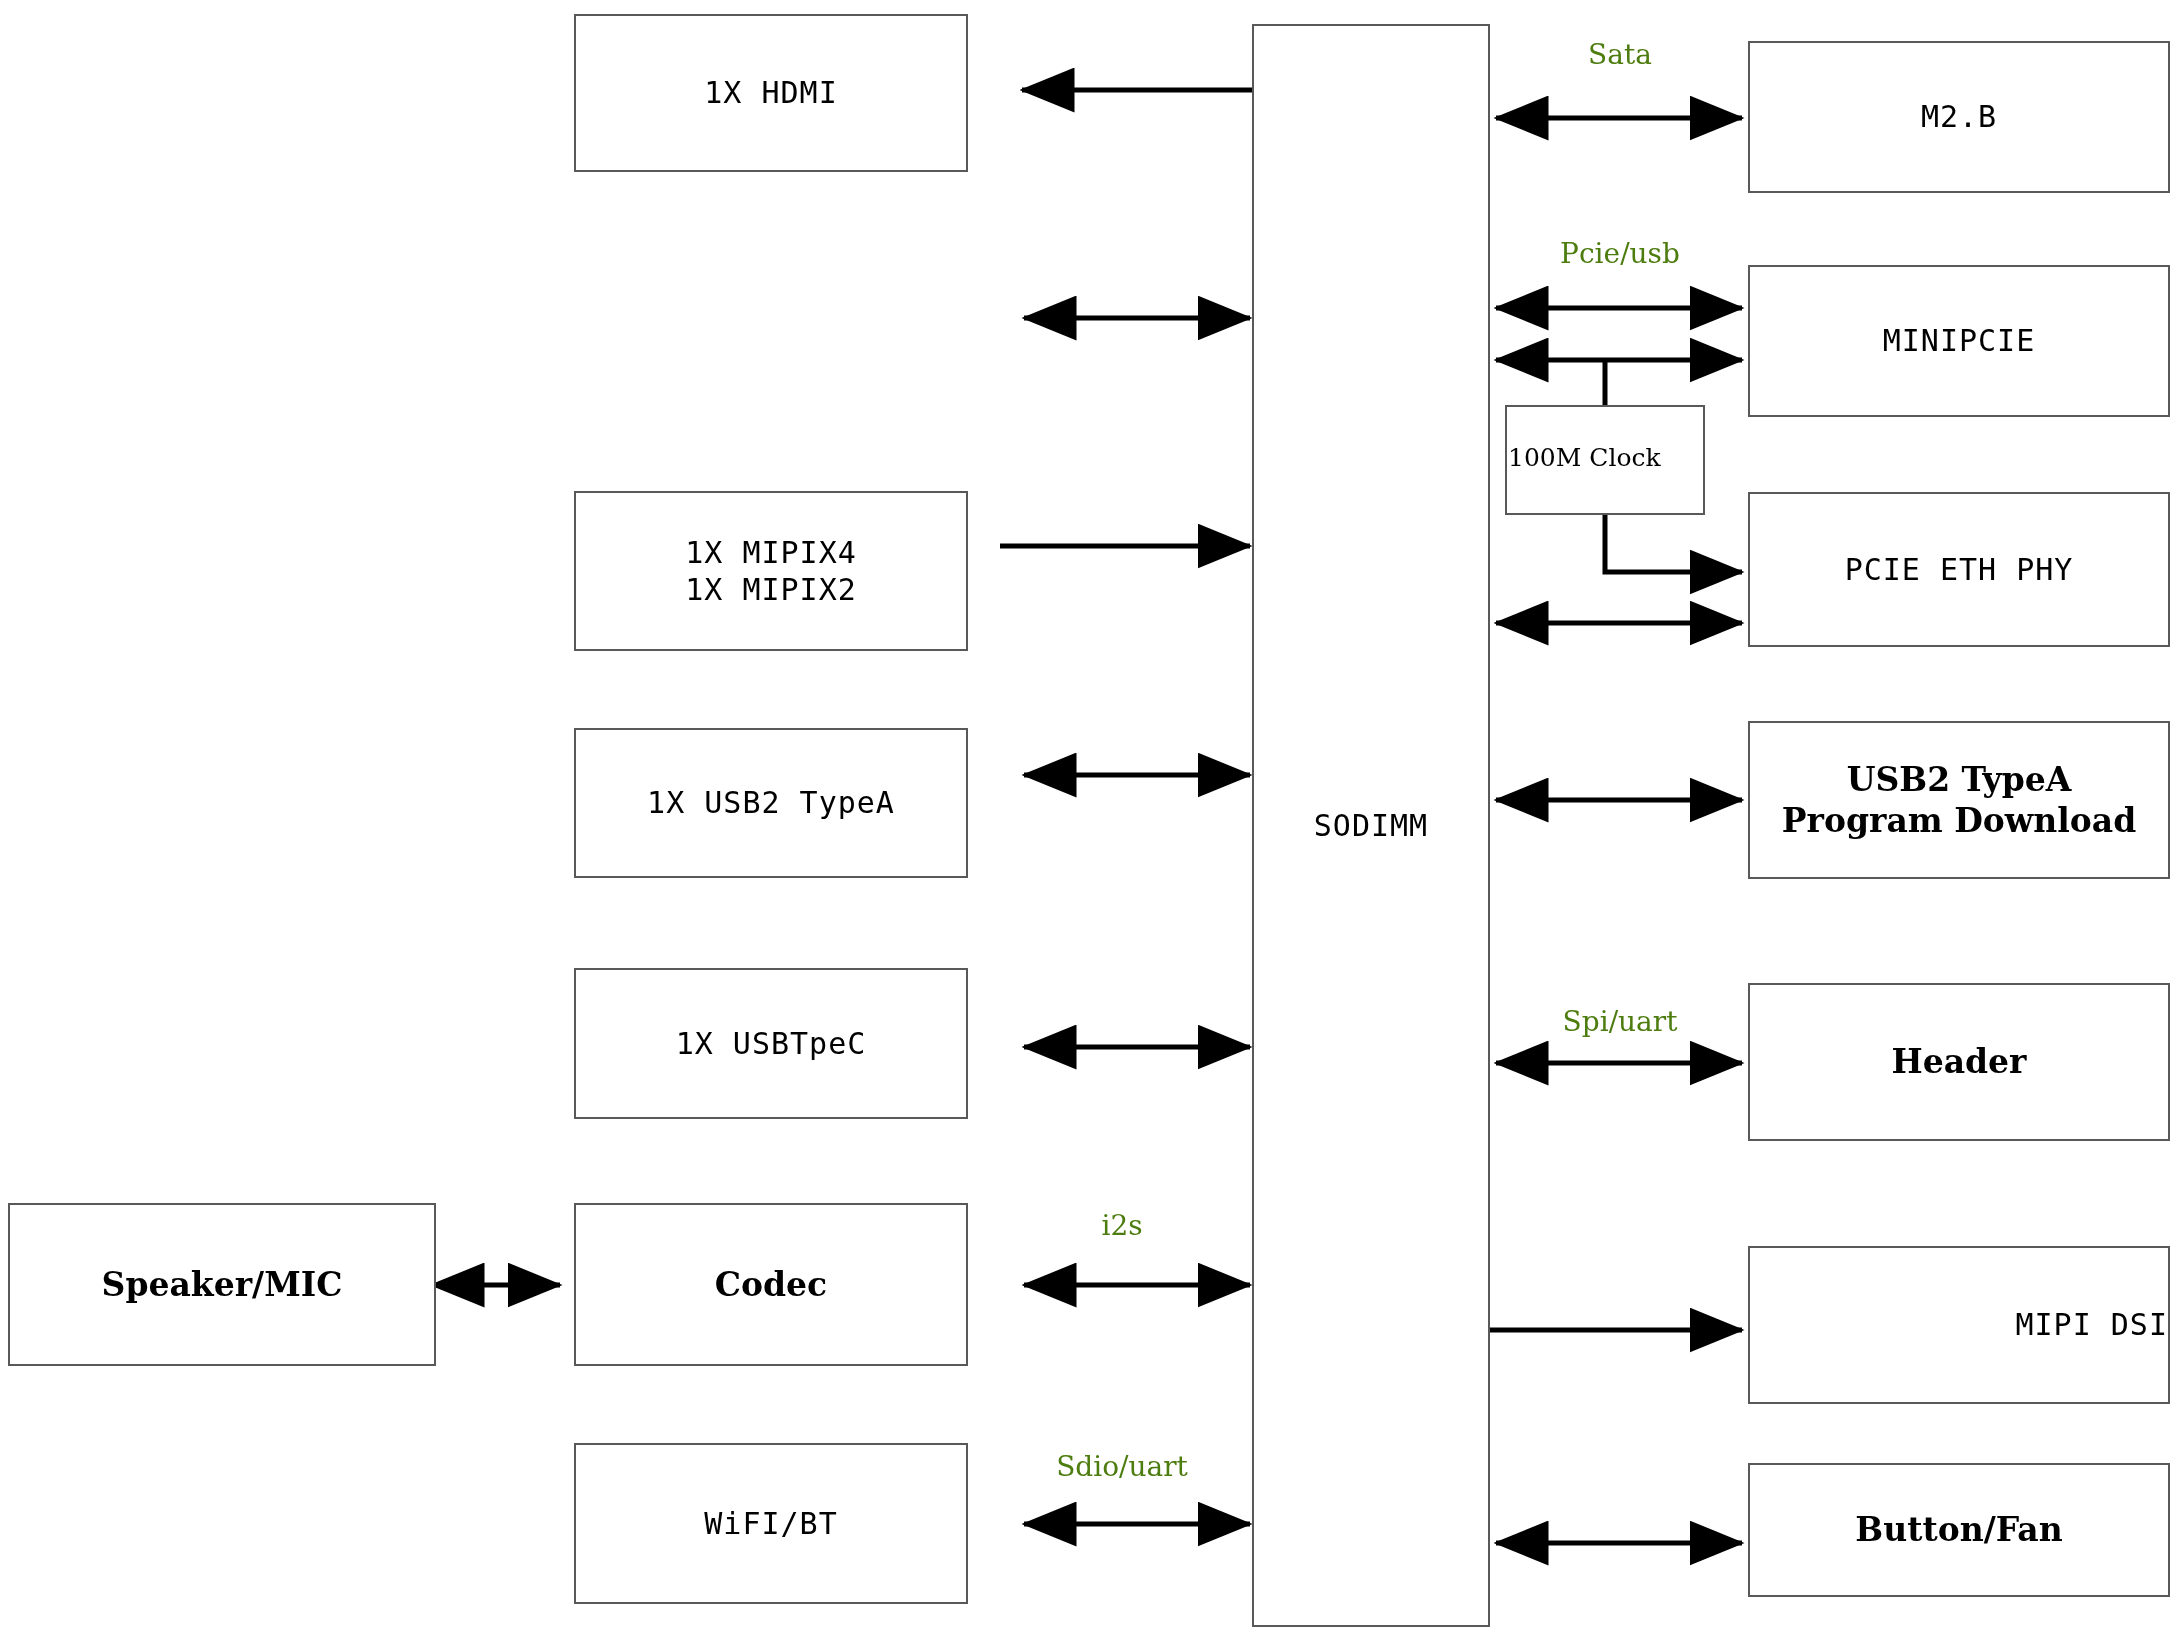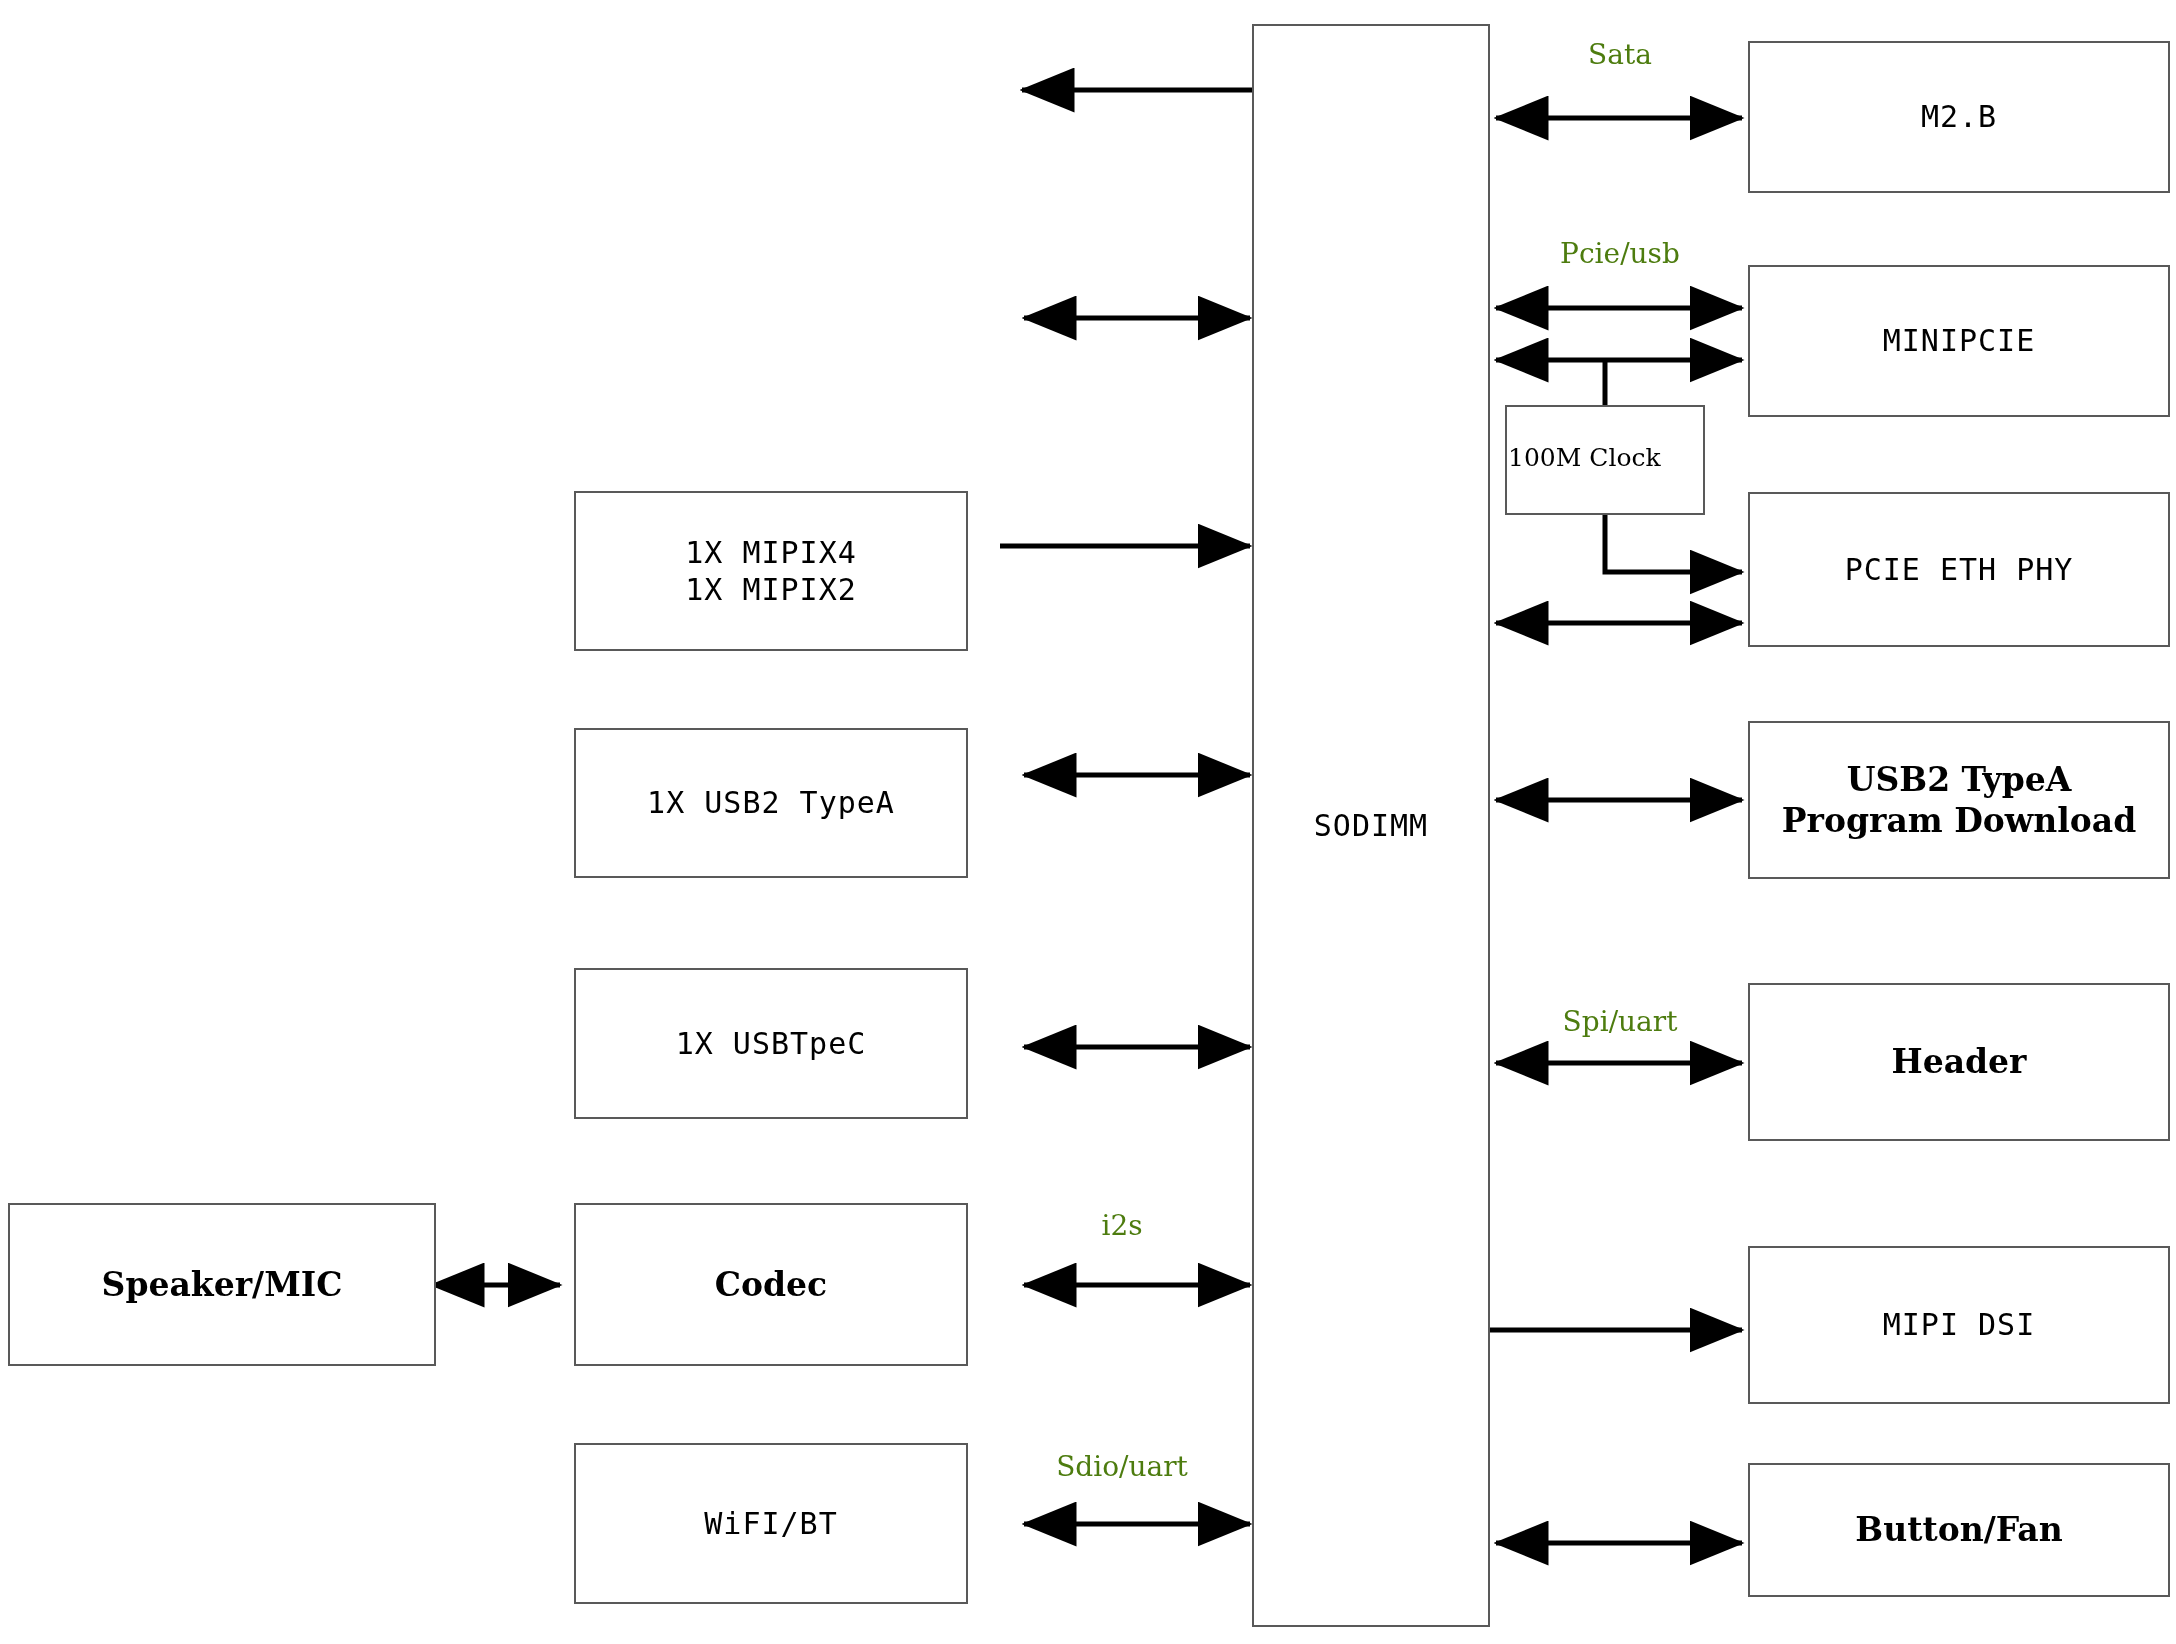--- a/index.html
+++ b/index.html
@@ -73,20 +73,23 @@
   </svg>
 
   <div class="box mono" style="left:1252px;top:12px;width:238px;height:1603px;margin-top:12px;">
     <span>SODIMM</span>
   </div>
 
   <div class="box serif" style="left:8px;top:1203px;width:428px;height:163px;">
     <span>Speaker/MIC</span>
   </div>
 
+  <div class="box mono" style="left:574px;top:14px;width:394px;height:158px;">
+    <span>1X HDMI</span>
+  </div>
 
 
   <div class="box mono" style="left:574px;top:491px;width:394px;height:160px;">
     <span style="white-space:pre-line;">1X MIPIX4
 1X MIPIX2</span>
   </div>
 
   <div class="box mono" style="left:574px;top:728px;width:394px;height:150px;">
     <span>1X USB2 TypeA</span>
   </div>
@@ -117,21 +120,21 @@
 
   <div class="box serif" style="left:1748px;top:721px;width:422px;height:158px;">
     <span style="white-space:pre-line;">USB2 TypeA
 Program Download</span>
   </div>
 
   <div class="box serif" style="left:1748px;top:983px;width:422px;height:158px;">
     <span>Header</span>
   </div>
 
-  <div class="box mono" style="left:1748px;top:1246px;width:422px;height:158px;">
+  <div class="box mono" style="left:1748px;top:1246px;width:422px;height:158px;justify-content:flex-end;">
     <span>MIPI DSI</span>
   </div>
 
   <div class="box serif" style="left:1748px;top:1463px;width:422px;height:134px;">
     <span>Button/Fan</span>
   </div>
 
   <div class="clockbox" style="left:1505px;top:405px;width:200px;height:110px;"></div>
   <div class="clocktxt" style="left:1508px;top:443px;">100M Clock</div>
 

